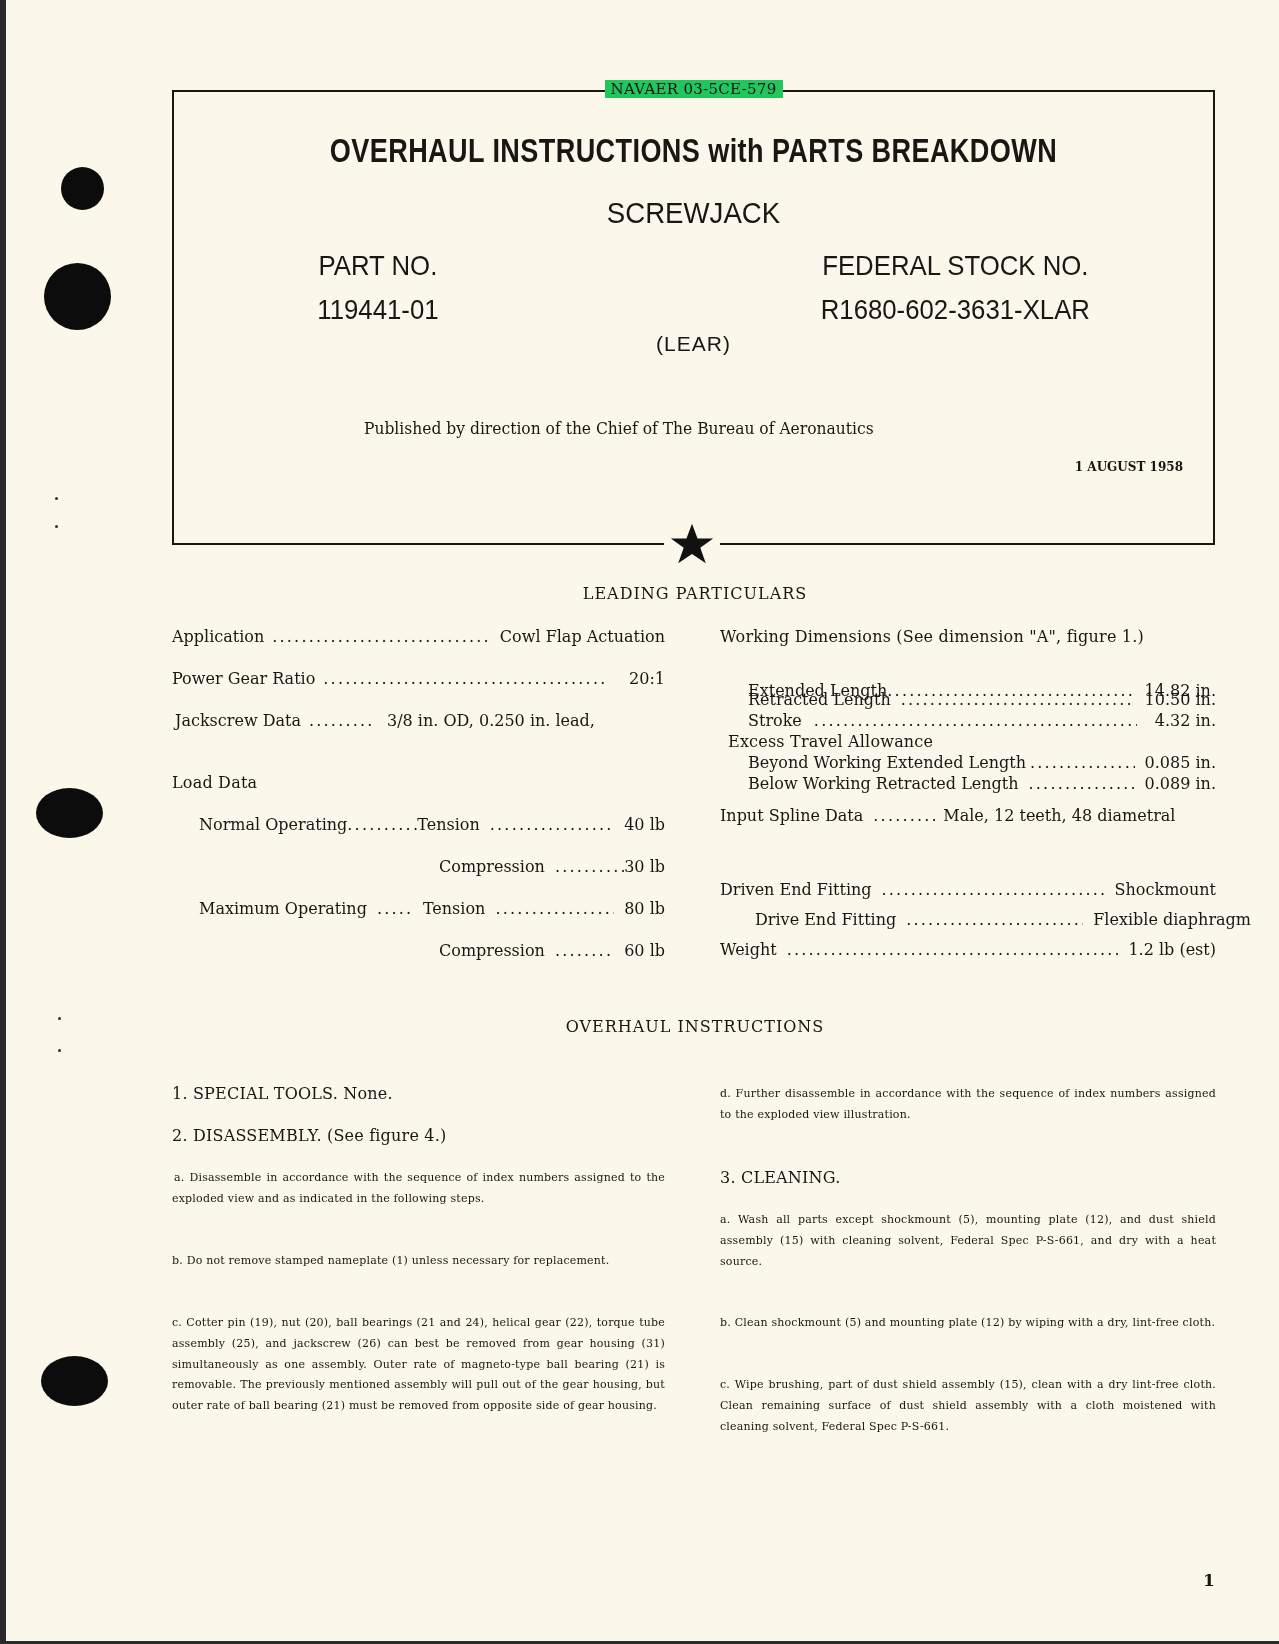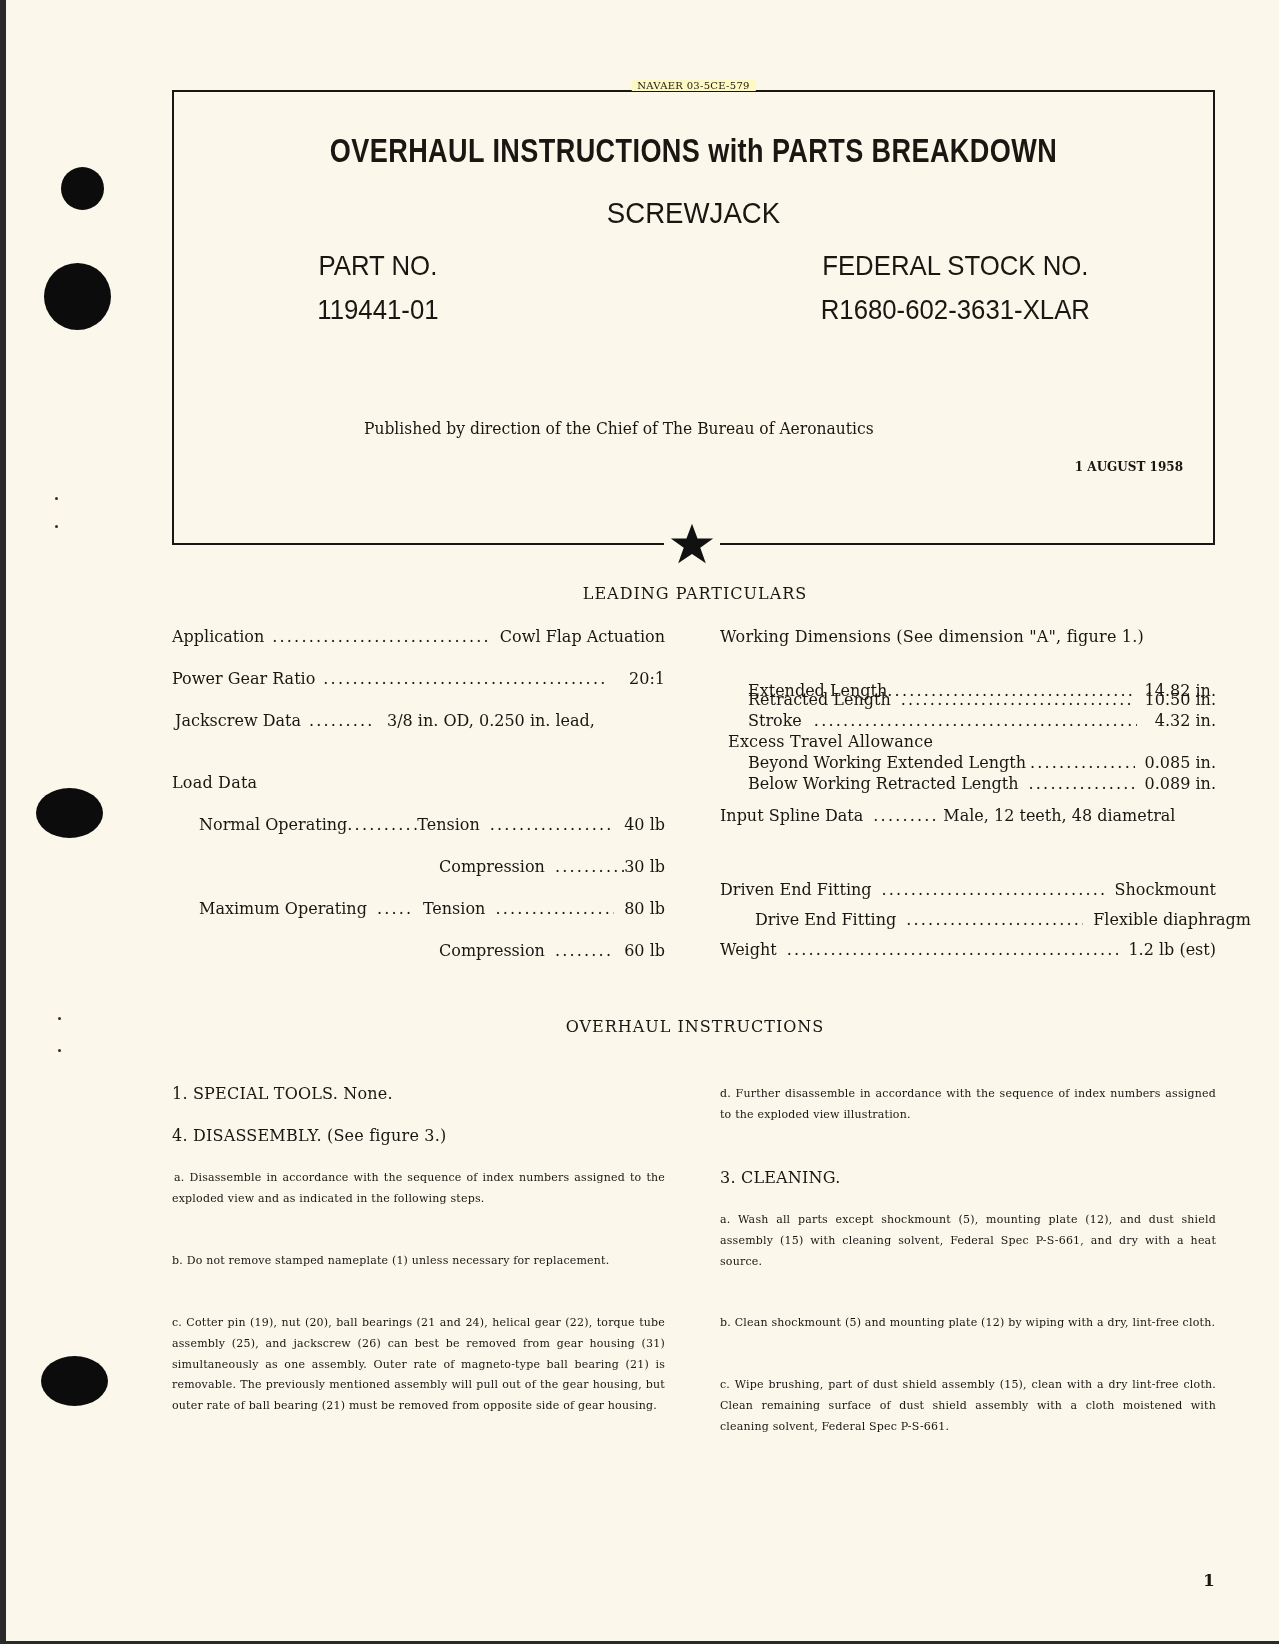--- a/index.html
+++ b/index.html
@@ -14,22 +14,22 @@
     .hole { position:absolute; background:#0c0c0c; border-radius:50%; }
     .smudge { position:absolute; width:3px; height:3px; background:#3b2a20; border-radius:50%; }
 
     
     .title-box {
       position:absolute; left:172px; top:90px; width:1043px; height:455px;
       border:2px solid #1a1612; box-sizing:border-box;
     }
     .doc-number {
       position:absolute; left:50%; top:-12px; transform:translateX(-50%);
-      background:#fef9c3; padding:0 6px;
-      font-family:"DejaVu Serif", serif; font-size:10px; letter-spacing:0.3px; white-space:nowrap;
+      background:#22c55e; padding:0 6px;
+      font-family:"DejaVu Serif", serif; font-size:15px; letter-spacing:0.3px; white-space:nowrap;
     }
     .star-gap {
       position:absolute; left:490px; bottom:-24px; width:56px; height:46px;
       background:#fbf7ea; display:flex; align-items:center; justify-content:center;
     }
     .star-gap svg { width:46px; height:46px; }
     .main-title {
       position:absolute; left:0; right:0; top:40px; text-align:center;
       font-family:"Liberation Sans", sans-serif; font-weight:bold; font-size:33px;
       transform:scaleX(0.82); transform-origin:center; letter-spacing:0.5px; white-space:nowrap;
@@ -95,20 +95,21 @@
   <div class="main-title">OVERHAUL INSTRUCTIONS with PARTS BREAKDOWN</div>
   <div class="subject">SCREWJACK</div>
   <div class="part-block">
     <div class="lbl-big">PART NO.</div>
     <div class="lbl-big">119441-01</div>
   </div>
   <div class="stock-block">
     <div class="lbl-big">FEDERAL STOCK NO.</div>
     <div class="lbl-big">R1680-602-3631-XLAR</div>
   </div>
+  <div class="manufacturer">(LEAR)</div>
   <div class="published">Published by direction of the Chief of The Bureau of Aeronautics</div>
   <div class="issue-date">1 AUGUST 1958</div>
   <div class="star-gap">
     <svg viewBox="0 0 50 50">
         <polygon points="25,3 31,19 48,19 34,29 40,46 25,36 10,46 16,29 2,19 19,19" fill="#111"></polygon>
       </svg>
   </div>
 </div>
 
 <div class="section-heading lp-heading" style="left:0;width:1390px;">LEADING PARTICULARS</div>
@@ -205,21 +206,21 @@
   <div class="row" style="left:720px;top:940px;width:496px;">
     <span>Weight</span>
     <span class="leader" style="margin:0 10px;"></span>
     <span>1.2 lb (est)</span>
   </div>
 </div>
 
 <div class="section-heading oi-heading" style="left:0;width:1390px;">OVERHAUL INSTRUCTIONS</div>
 
 <div class="para-head" style="left:172px;top:1084px;">1.  SPECIAL TOOLS.  None.</div>
-<div class="para-head" style="left:172px;top:1126px;">4.  DISASSEMBLY.  (See figure 3.)</div>
+<div class="para-head" style="left:172px;top:1126px;">2.  DISASSEMBLY.  (See figure 4.)</div>
 <div class="para" style="left:172px;top:1168px;width:493px;text-indent:2px;">a.  Disassemble in accordance with the sequence of index numbers assigned to the exploded view and as indicated in the following steps.</div>
 <div class="para" style="left:172px;top:1251px;width:493px;">b.  Do not remove stamped nameplate (1) unless necessary for replacement.</div>
 <div class="para" style="left:172px;top:1313px;width:493px;">c.  Cotter pin (19), nut (20), ball bearings (21 and 24), helical gear (22), torque tube assembly (25), and jackscrew (26) can best be removed from gear housing (31) simultaneously as one assembly. Outer rate of magneto-type ball bearing (21) is removable. The previously mentioned assembly will pull out of the gear housing, but outer rate of ball bearing (21) must be removed from opposite side of gear housing.</div>
 
 <div class="para" style="left:720px;top:1084px;width:496px;">d.  Further disassemble in accordance with the sequence of index numbers assigned to the exploded view illustration.</div>
 <div class="para-head" style="left:720px;top:1168px;">3.  CLEANING.</div>
 <div class="para" style="left:720px;top:1210px;width:496px;">a.  Wash all parts except shockmount (5), mounting plate (12), and dust shield assembly (15) with cleaning solvent, Federal Spec P-S-661, and dry with a heat source.</div>
 <div class="para" style="left:720px;top:1313px;width:496px;">b.  Clean shockmount (5) and mounting plate (12) by wiping with a dry, lint-free cloth.</div>
 <div class="para" style="left:720px;top:1375px;width:496px;">c.  Wipe brushing, part of dust shield assembly (15), clean with a dry lint-free cloth. Clean remaining surface of dust shield assembly with a cloth moistened with cleaning solvent, Federal Spec P-S-661.</div>
 

